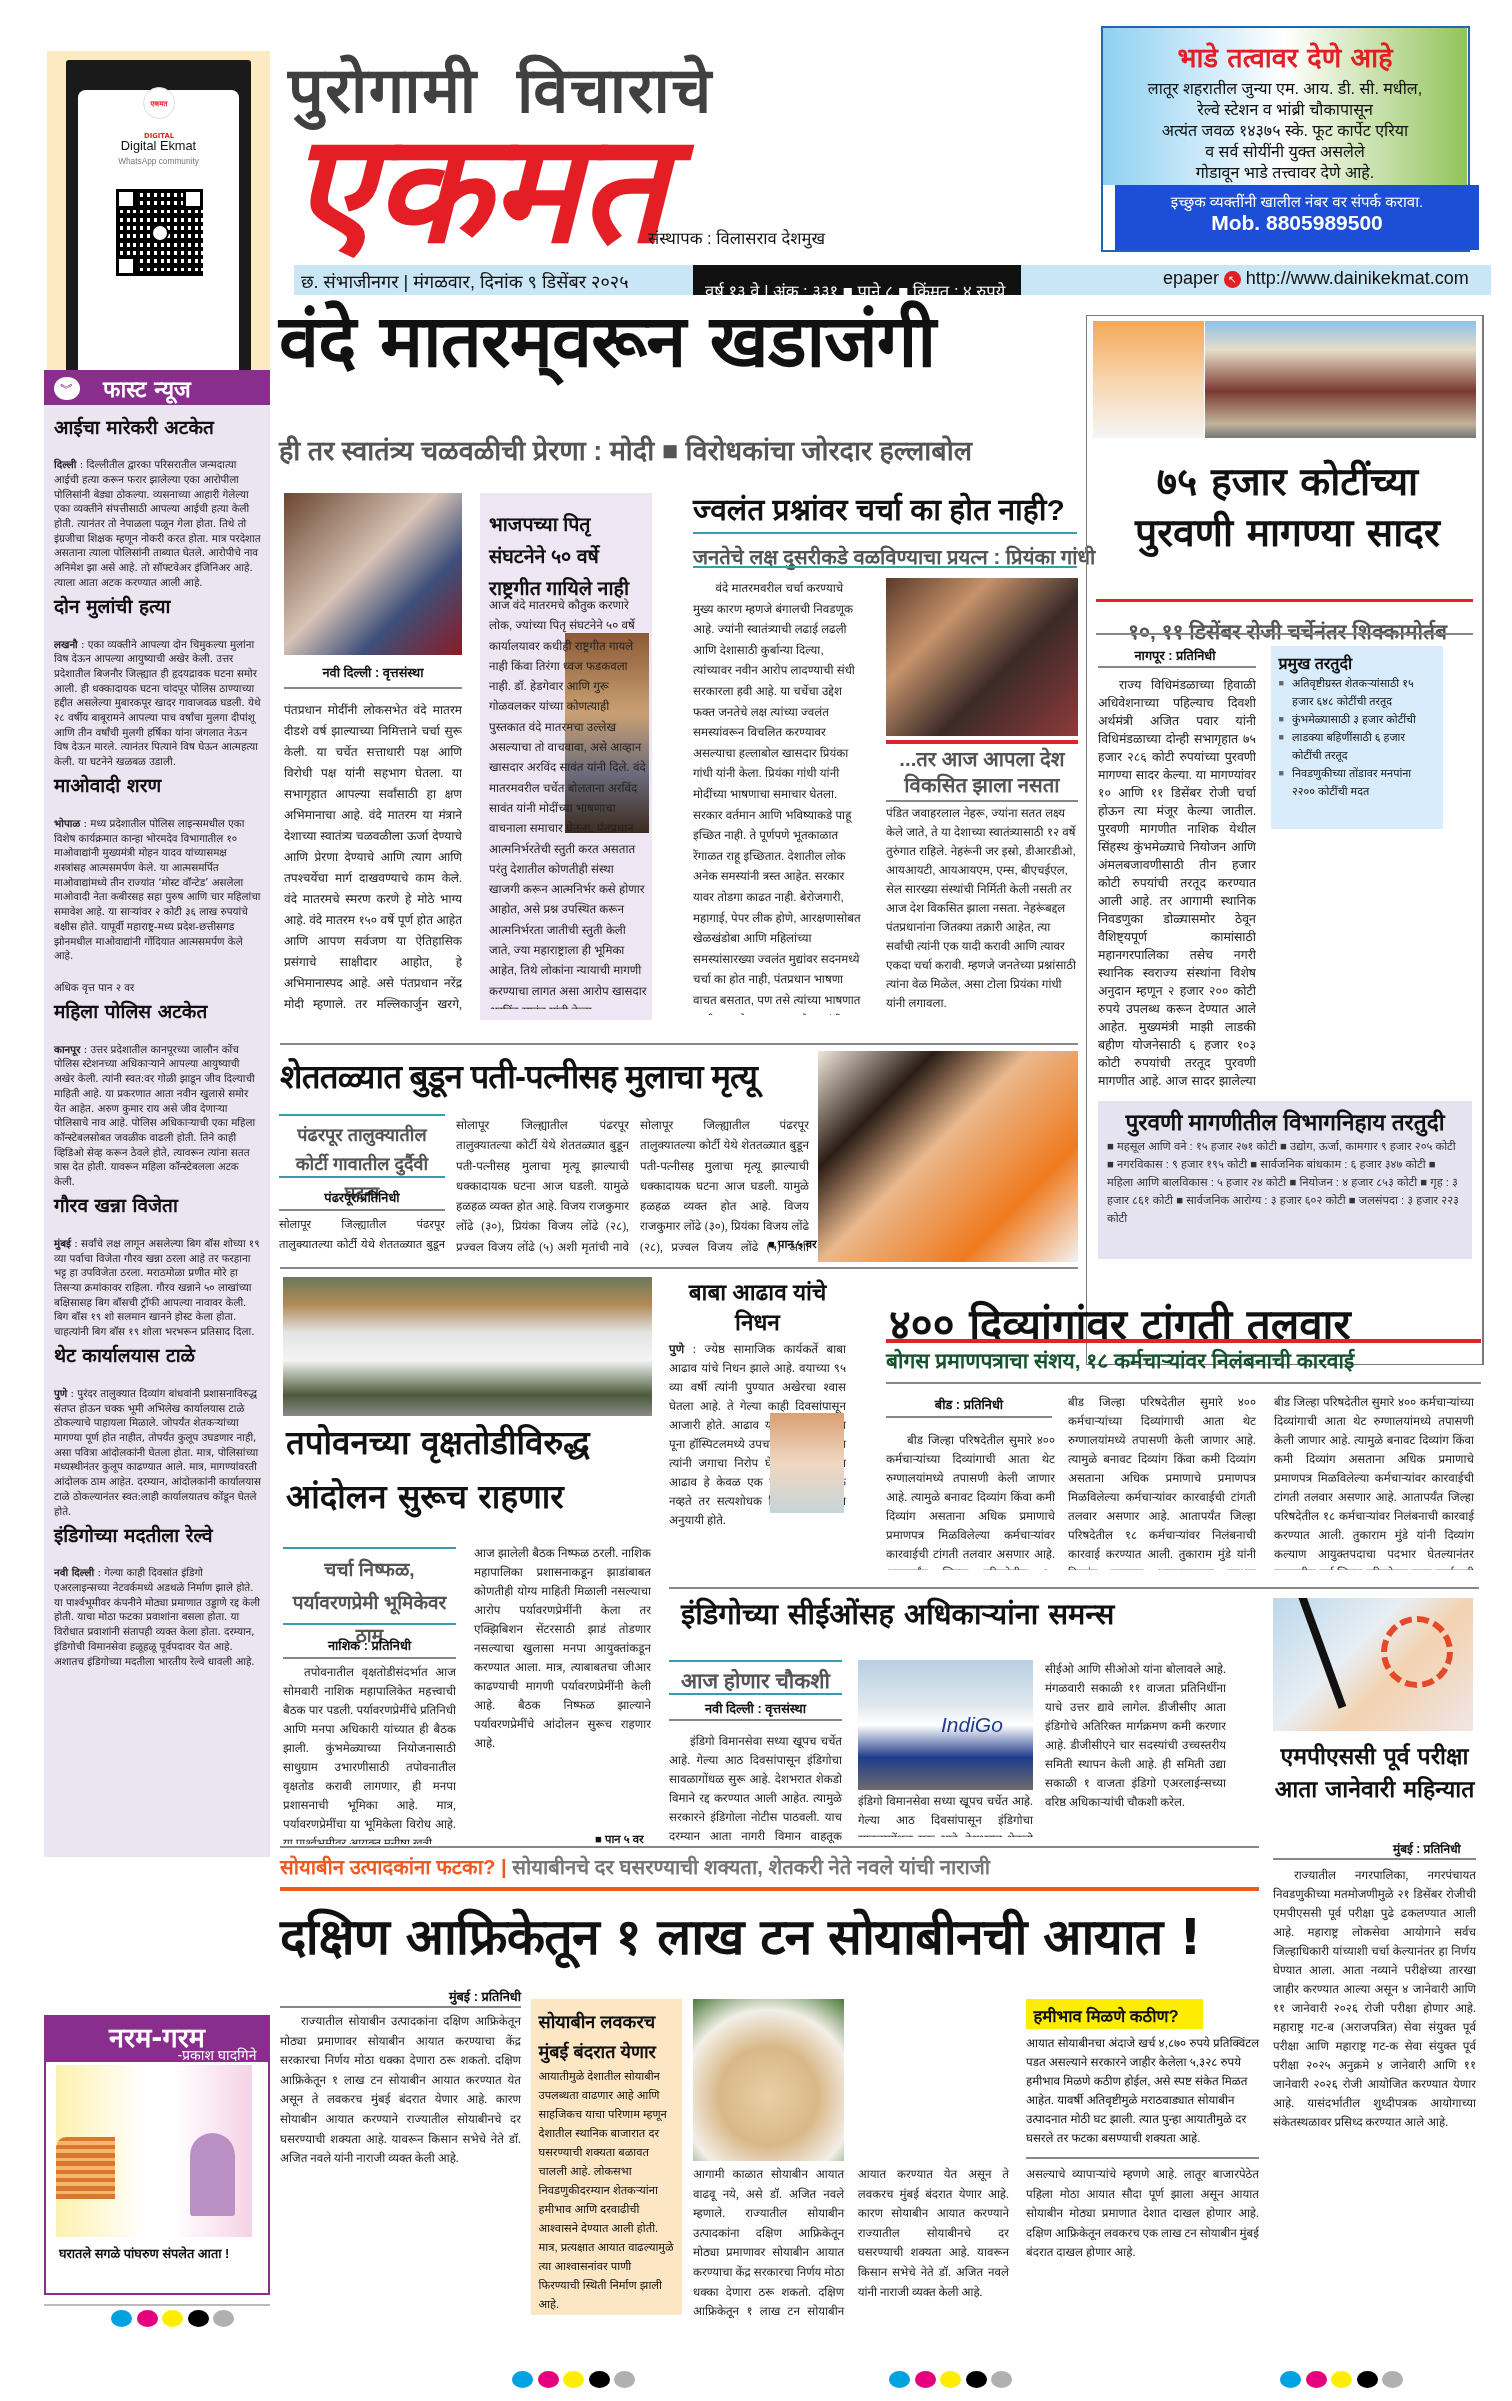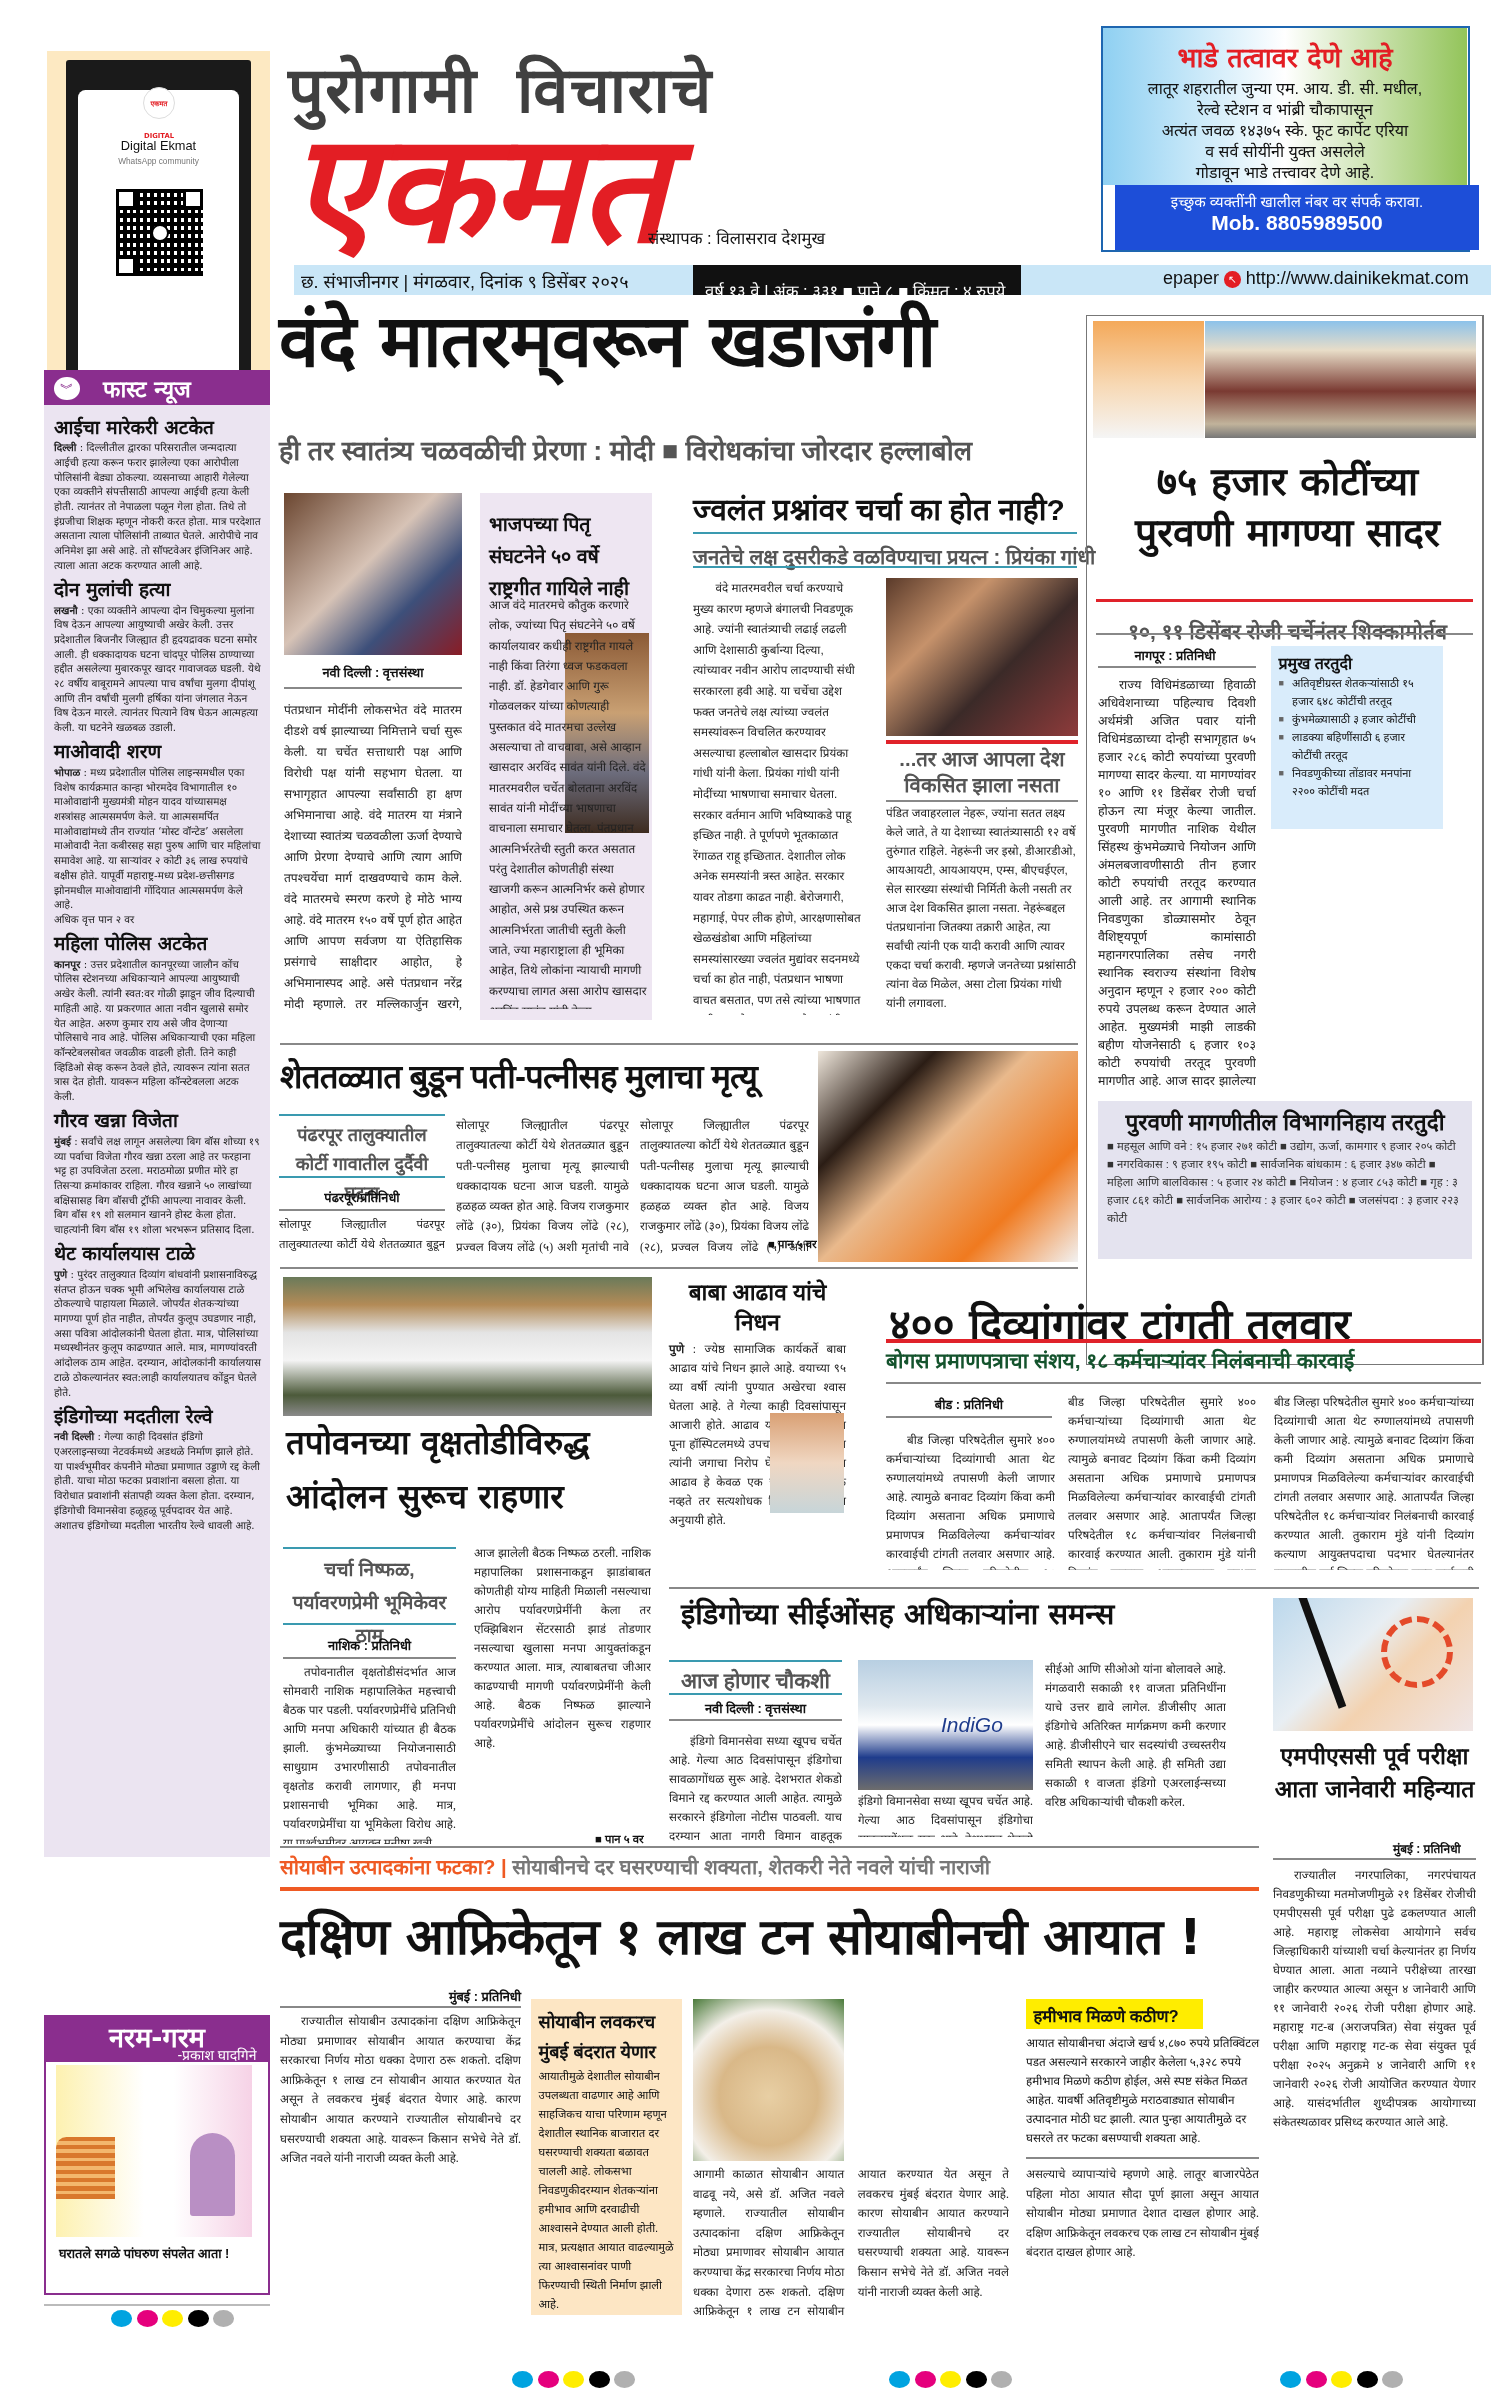--- a/index.html
+++ b/index.html
@@ -28,21 +28,21 @@
   .epaper { left: 1163px; top: 268px; font-size: 18px; font-family: "Liberation Sans", sans-serif; }
   .ad { left: 1101px; top: 25.6px; width: 369px; height: 226px; border: 2.3px solid #1e66b0; }
   .ad-top { position: absolute; left: 0; top: 0; width: 364px; height: 157px; background: linear-gradient(90deg, #8fd0f2 0%, #ffffff 50%, #93c45a 100%); text-align: center; }
   .ad-bottom { position: absolute; left: 12px; top: 157px; width: 364px; height: 65px; background: #1d4ed8; color: #fff; text-align: center; }
 
   
   .fast { left: 44px; top: 370px; width: 226px; height: 1487px; background: #ebe4f1; }
   .fast-head { left: 44px; top: 370px; width: 226px; height: 35px; background: #8a2e8e; color: #fff; font-size: 22.6px; font-weight: bold; padding: 3px 0 0 59px; }
   .fast-icon { left: 54px; top: 377px; width: 25.6px; height: 22.6px; background: #fff; border-radius: 50%; color: #8a2e8e; font-size: 13.6px; text-align: center; line-height: 22.6px; }
   .fn-title { font-size: 19px; font-weight: bold; line-height: 25.6px; color: #111; margin-top: 4.5px; }
-  .fn-body { font-family: "DejaVu Sans", sans-serif; font-size: 10.3px; line-height: 14.7px; color: #222; }
+  .fn-body { font-family: "DejaVu Sans", sans-serif; font-size: 10.3px; line-height: 14.7px; color: #222; margin-top: 17px; }
   .fn-body b { font-weight: bold; }
   .cartoon { left: 44px; top: 2015px; width: 226px; height: 280px; border: 2.3px solid #8a2e8e; }
   .cartoon-head { left: 44px; top: 2015px; width: 226px; height: 47px; background: #8a2e8e; color: #fff; }
 
   
   .lead-head { left: 279px; top: 305px; font-size: 72px; font-weight: bold; line-height: 1; letter-spacing: -0.8px; }
   .lead-sub { left: 279px; top: 431px; font-size: 27px; font-weight: bold; color: #555; font-family: "Liberation Sans", sans-serif; }
   .box-pink { left: 480px; top: 493px; width: 172px; height: 527px; background: #eee6f2; }
   .pink-title { font-size: 19.6px; font-weight: bold; line-height: 32px; font-family: "Liberation Sans", sans-serif; }
   .q-head { left: 693px; top: 488px; font-size: 30px; font-weight: bold; font-family: "Liberation Sans", sans-serif; }

